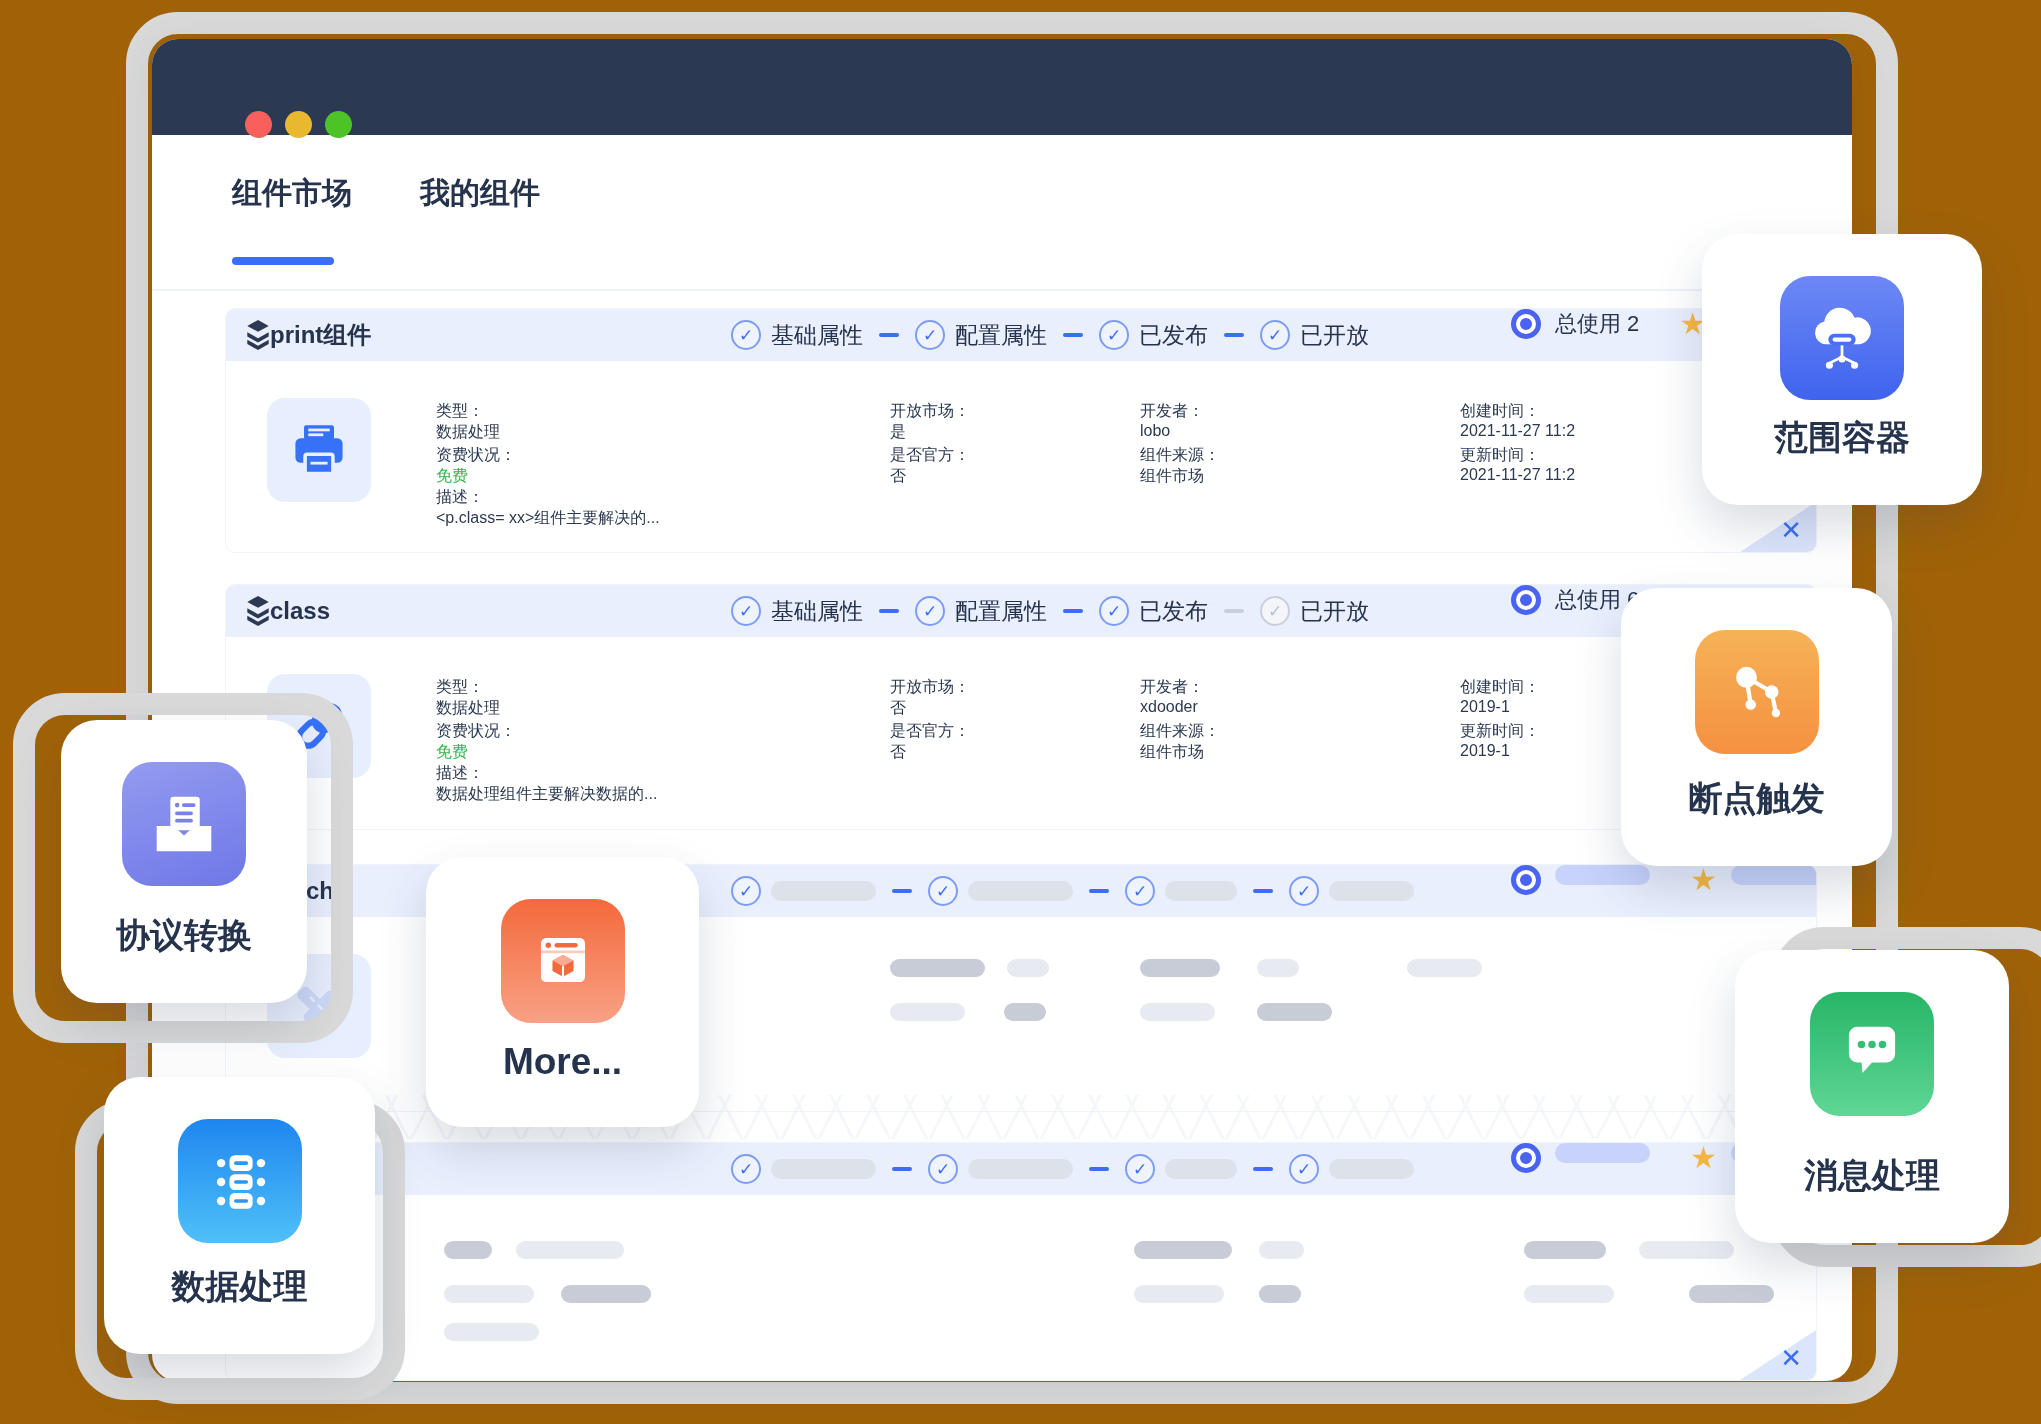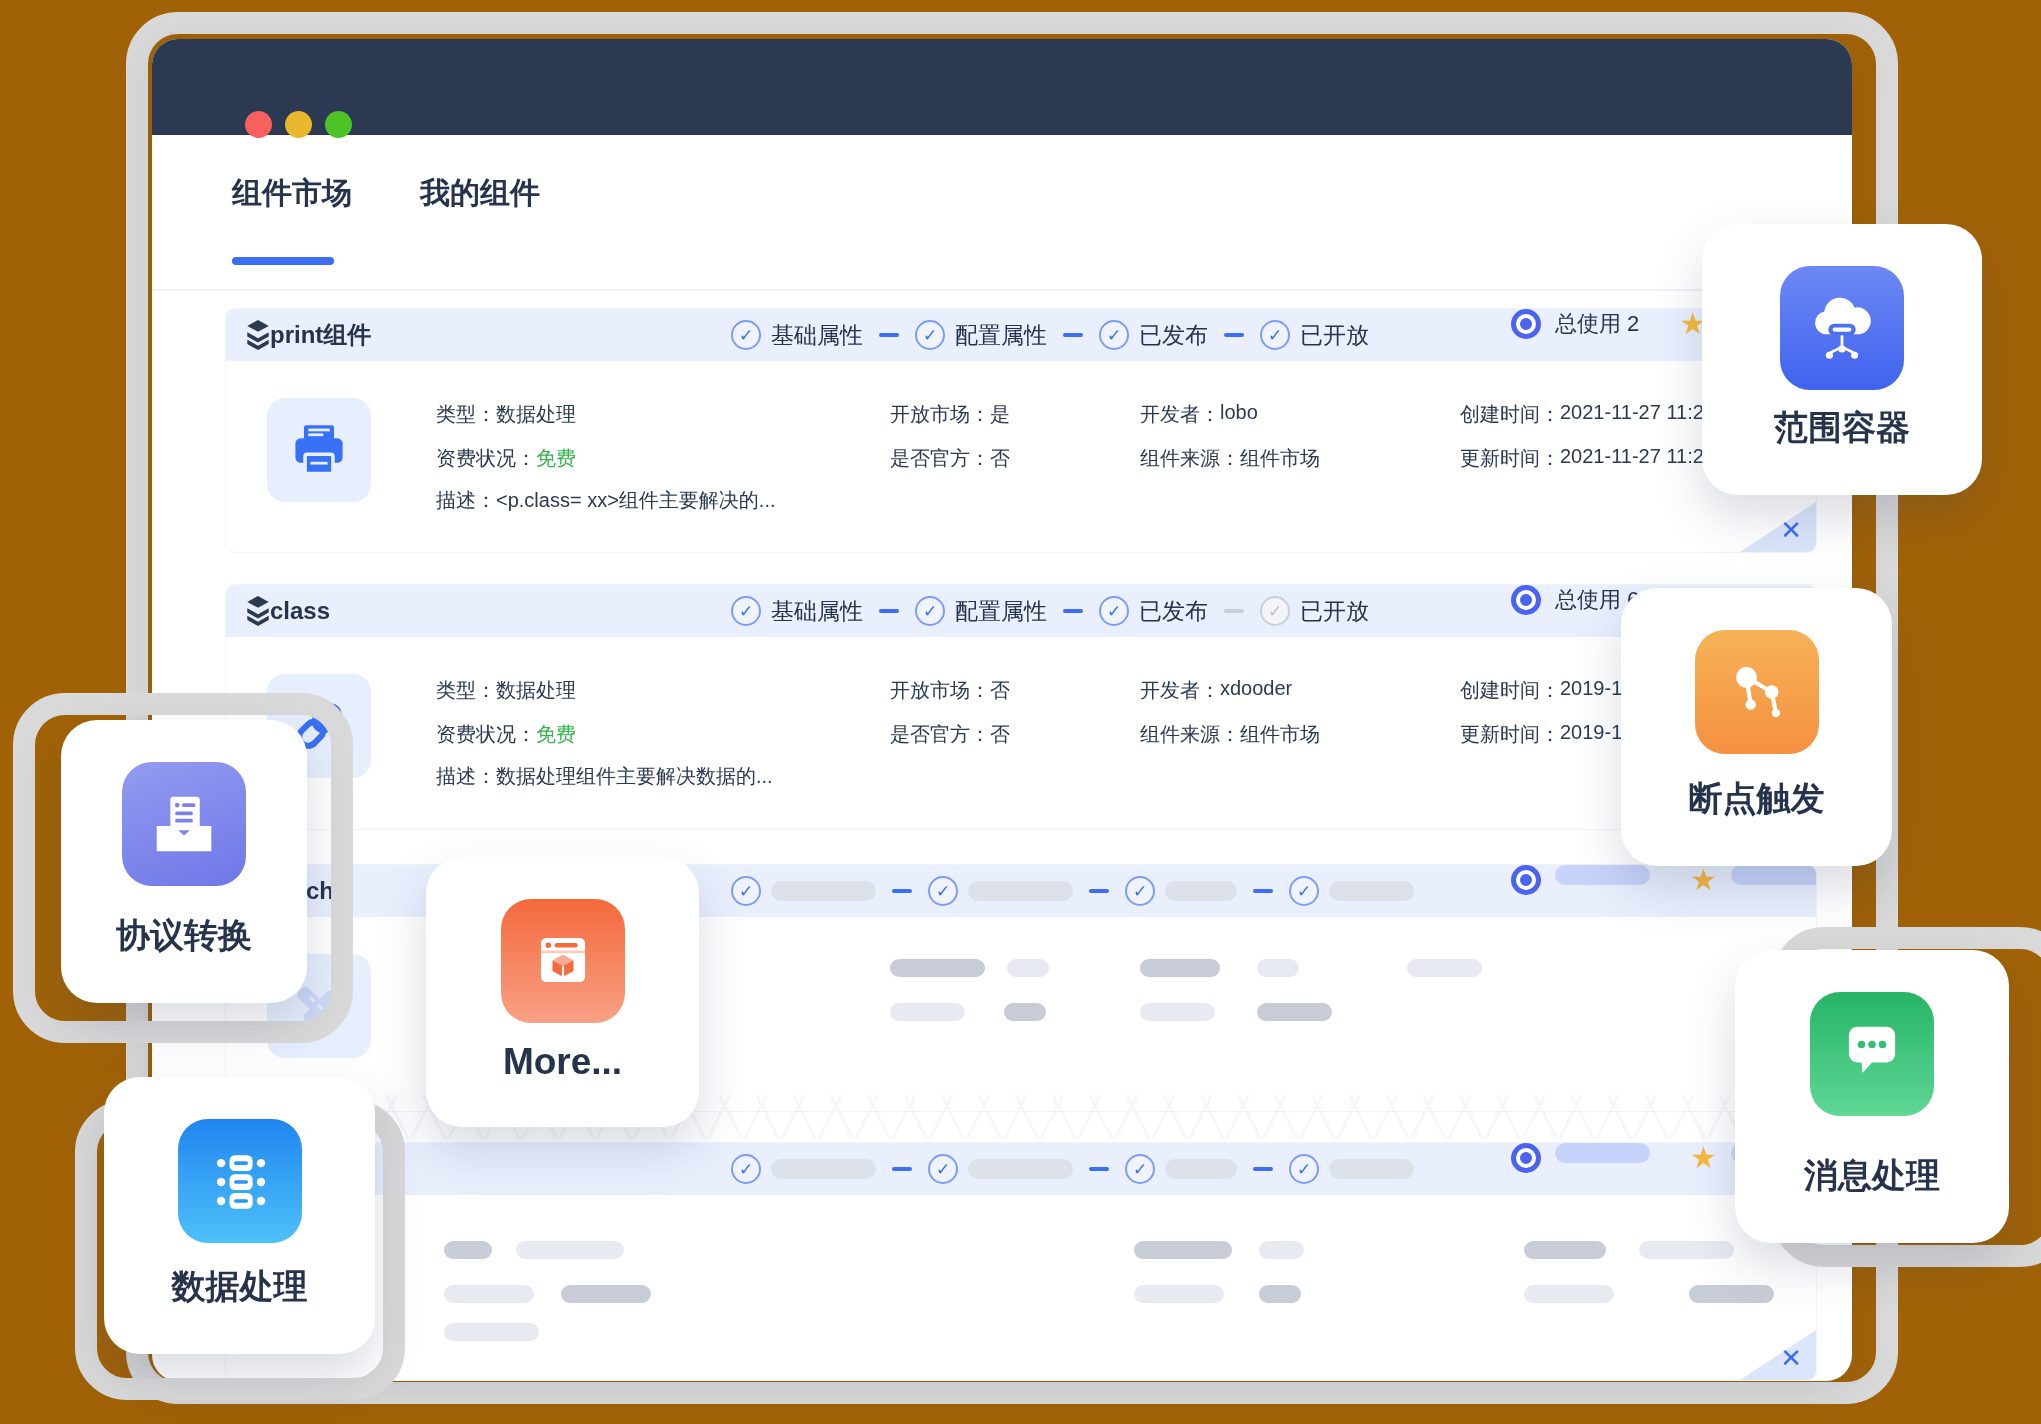--- a/index.html
+++ b/index.html
@@ -60,21 +60,21 @@
   .eye { width:30px; height:30px; border-radius:50%; background:#4a63f0; flex:none;
          display:flex; align-items:center; justify-content:center; }
   .eye::after { content:""; width:12px; height:12px; border:4px solid #fff; border-radius:50%; }
   .stat-text { font-size:22px; color:#26334d; white-space:nowrap; }
   .star { color:#f5b840; font-size:30px; line-height:1; margin-left:26px; }
   .stat-pill { height:20px; border-radius:10px; background:#c7d3fb; }
 
   .type-icon { position:absolute; left:41px; top:89px; width:104px; height:104px;
                border-radius:18px; background:#e7eefd; display:flex;
                align-items:center; justify-content:center; }
-  .frow { position:absolute; display:flex; font-size:20px; white-space:nowrap; }
+  .frow { position:absolute; display:flex; font-size:16px; white-space:nowrap;flex-direction:column; }
   .lbl { color:#2b3a52; }
   .val { color:#2b3a52; }
   .val.green { color:#35b34a; }
   .r1 { top:92px; } .r2 { top:136px; } .r3 { top:178px; }
   .c1 { left:210px; } .c2 { left:664px; } .c3 { left:914px; } .c4 { left:1234px; }
 
   .sk-pill { position:absolute; height:18px; border-radius:9px; }
   .sk-d { background:#c8ccd6; } .sk-l { background:#e7eaf0; }
 
   .corner-close { position:absolute; right:0; bottom:0; width:0; height:0;
@@ -88,21 +88,21 @@
               repeating-linear-gradient(-63deg, transparent 0 30px, #eef1f7 30px 33px); }
 
   
   .float-card { position:absolute; background:#fff; border-radius:36px; z-index:3;
                 box-shadow:0 22px 48px rgba(45,60,95,.18); cursor:pointer; }
   .app-icon { position:absolute; left:50%; transform:translateX(-50%); top:42px;
               width:124px; height:124px; border-radius:30px; display:flex;
               align-items:center; justify-content:center; }
   .float-label { position:absolute; left:0; right:0; bottom:44px; text-align:center;
                  font-size:34px; font-weight:bold; color:#26334d; white-space:nowrap; }
-  .fc-scope { left:1702px; top:224px;  width:280px; height:271px; }
+  .fc-scope { left:1702px; top:234px;  width:280px; height:271px; }
   .fc-break { left:1621px; top:588px;  width:271px; height:278px; }
   .fc-proto { left:61px;   top:720px;  width:246px; height:283px; }
   .fc-more  { left:426px;  top:857px;  width:273px; height:270px; }
   .fc-data  { left:104px;  top:1077px; width:271px; height:277px; }
   .fc-msg   { left:1735px; top:950px;  width:274px; height:293px; }
   .grad-blue   { background:linear-gradient(180deg,#6d88f5,#3f63ee); }
   .grad-orange { background:linear-gradient(180deg,#f6b257,#f59140); }
   .grad-purple { background:linear-gradient(160deg,#939bf0,#6f77e8); }
   .grad-red    { background:linear-gradient(180deg,#f4693c,#f8a185); }
   .grad-sky    { background:linear-gradient(180deg,#1f86f0,#4fc0f8); }

